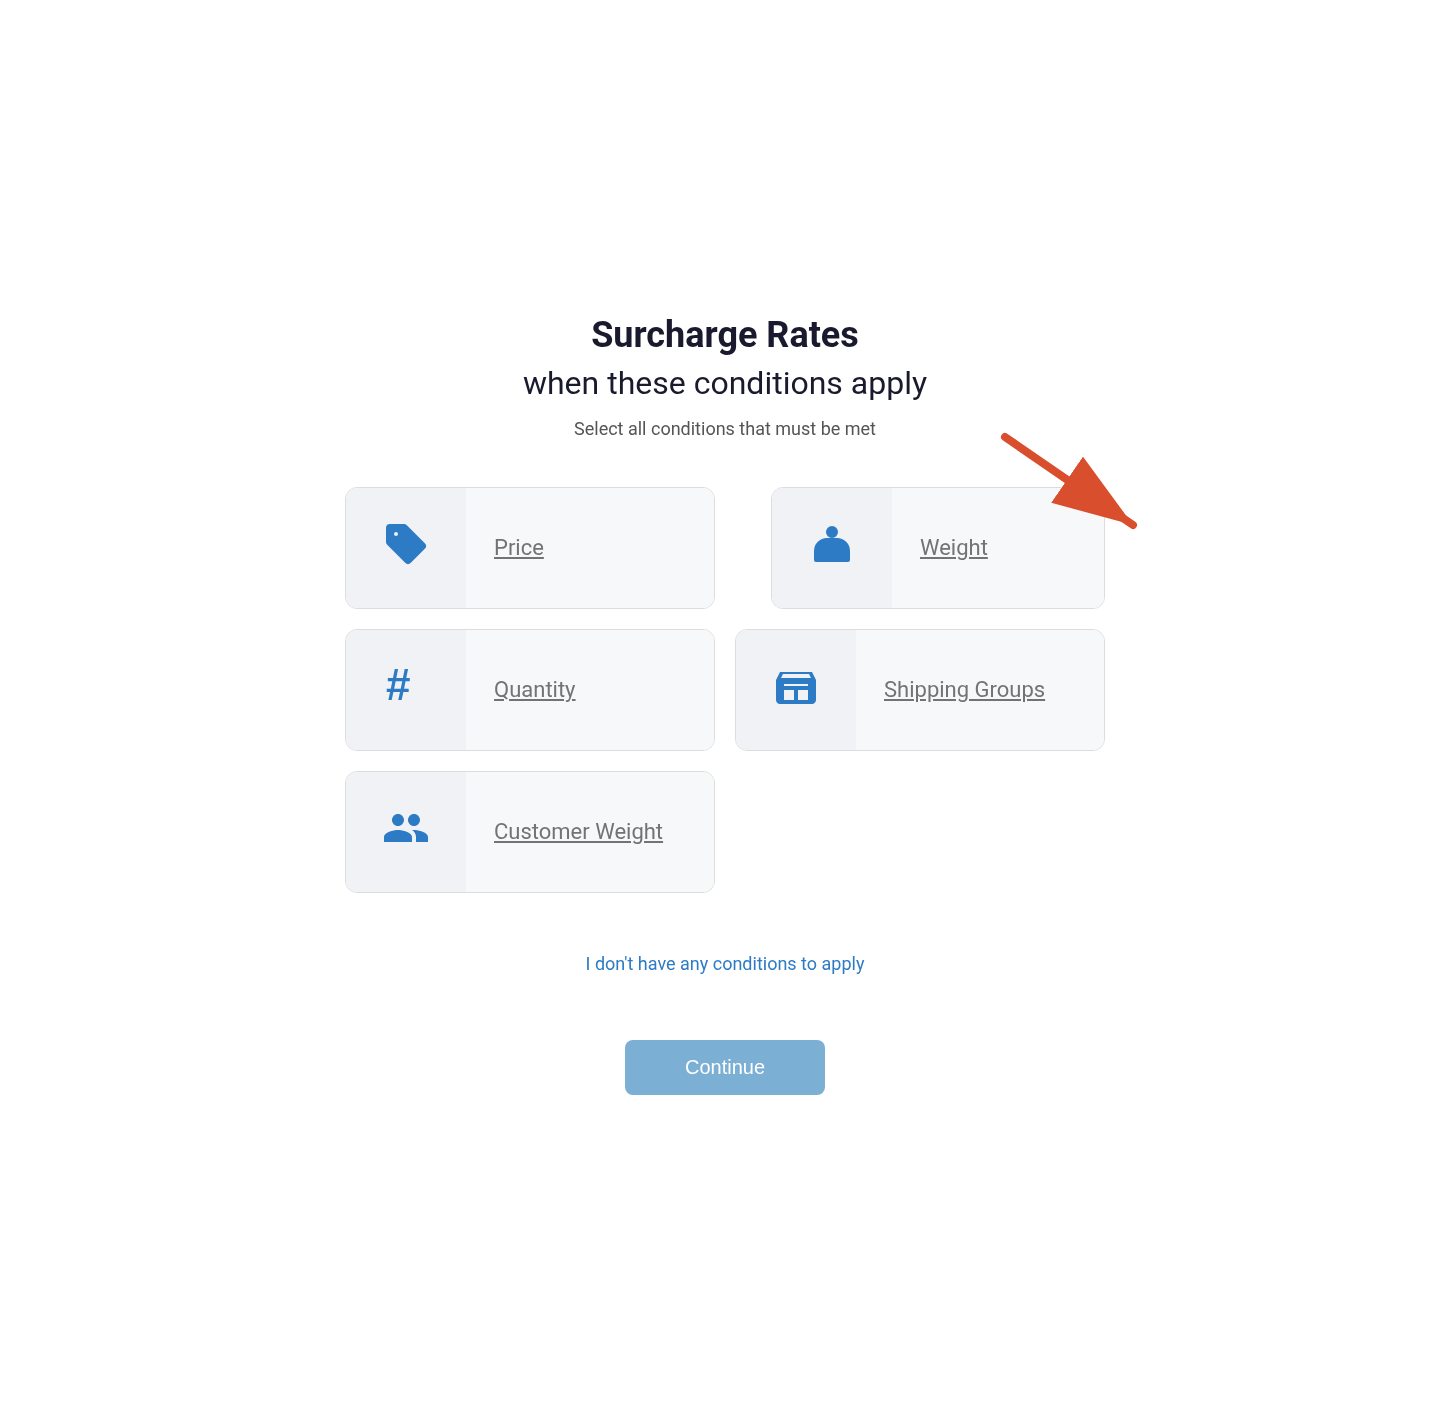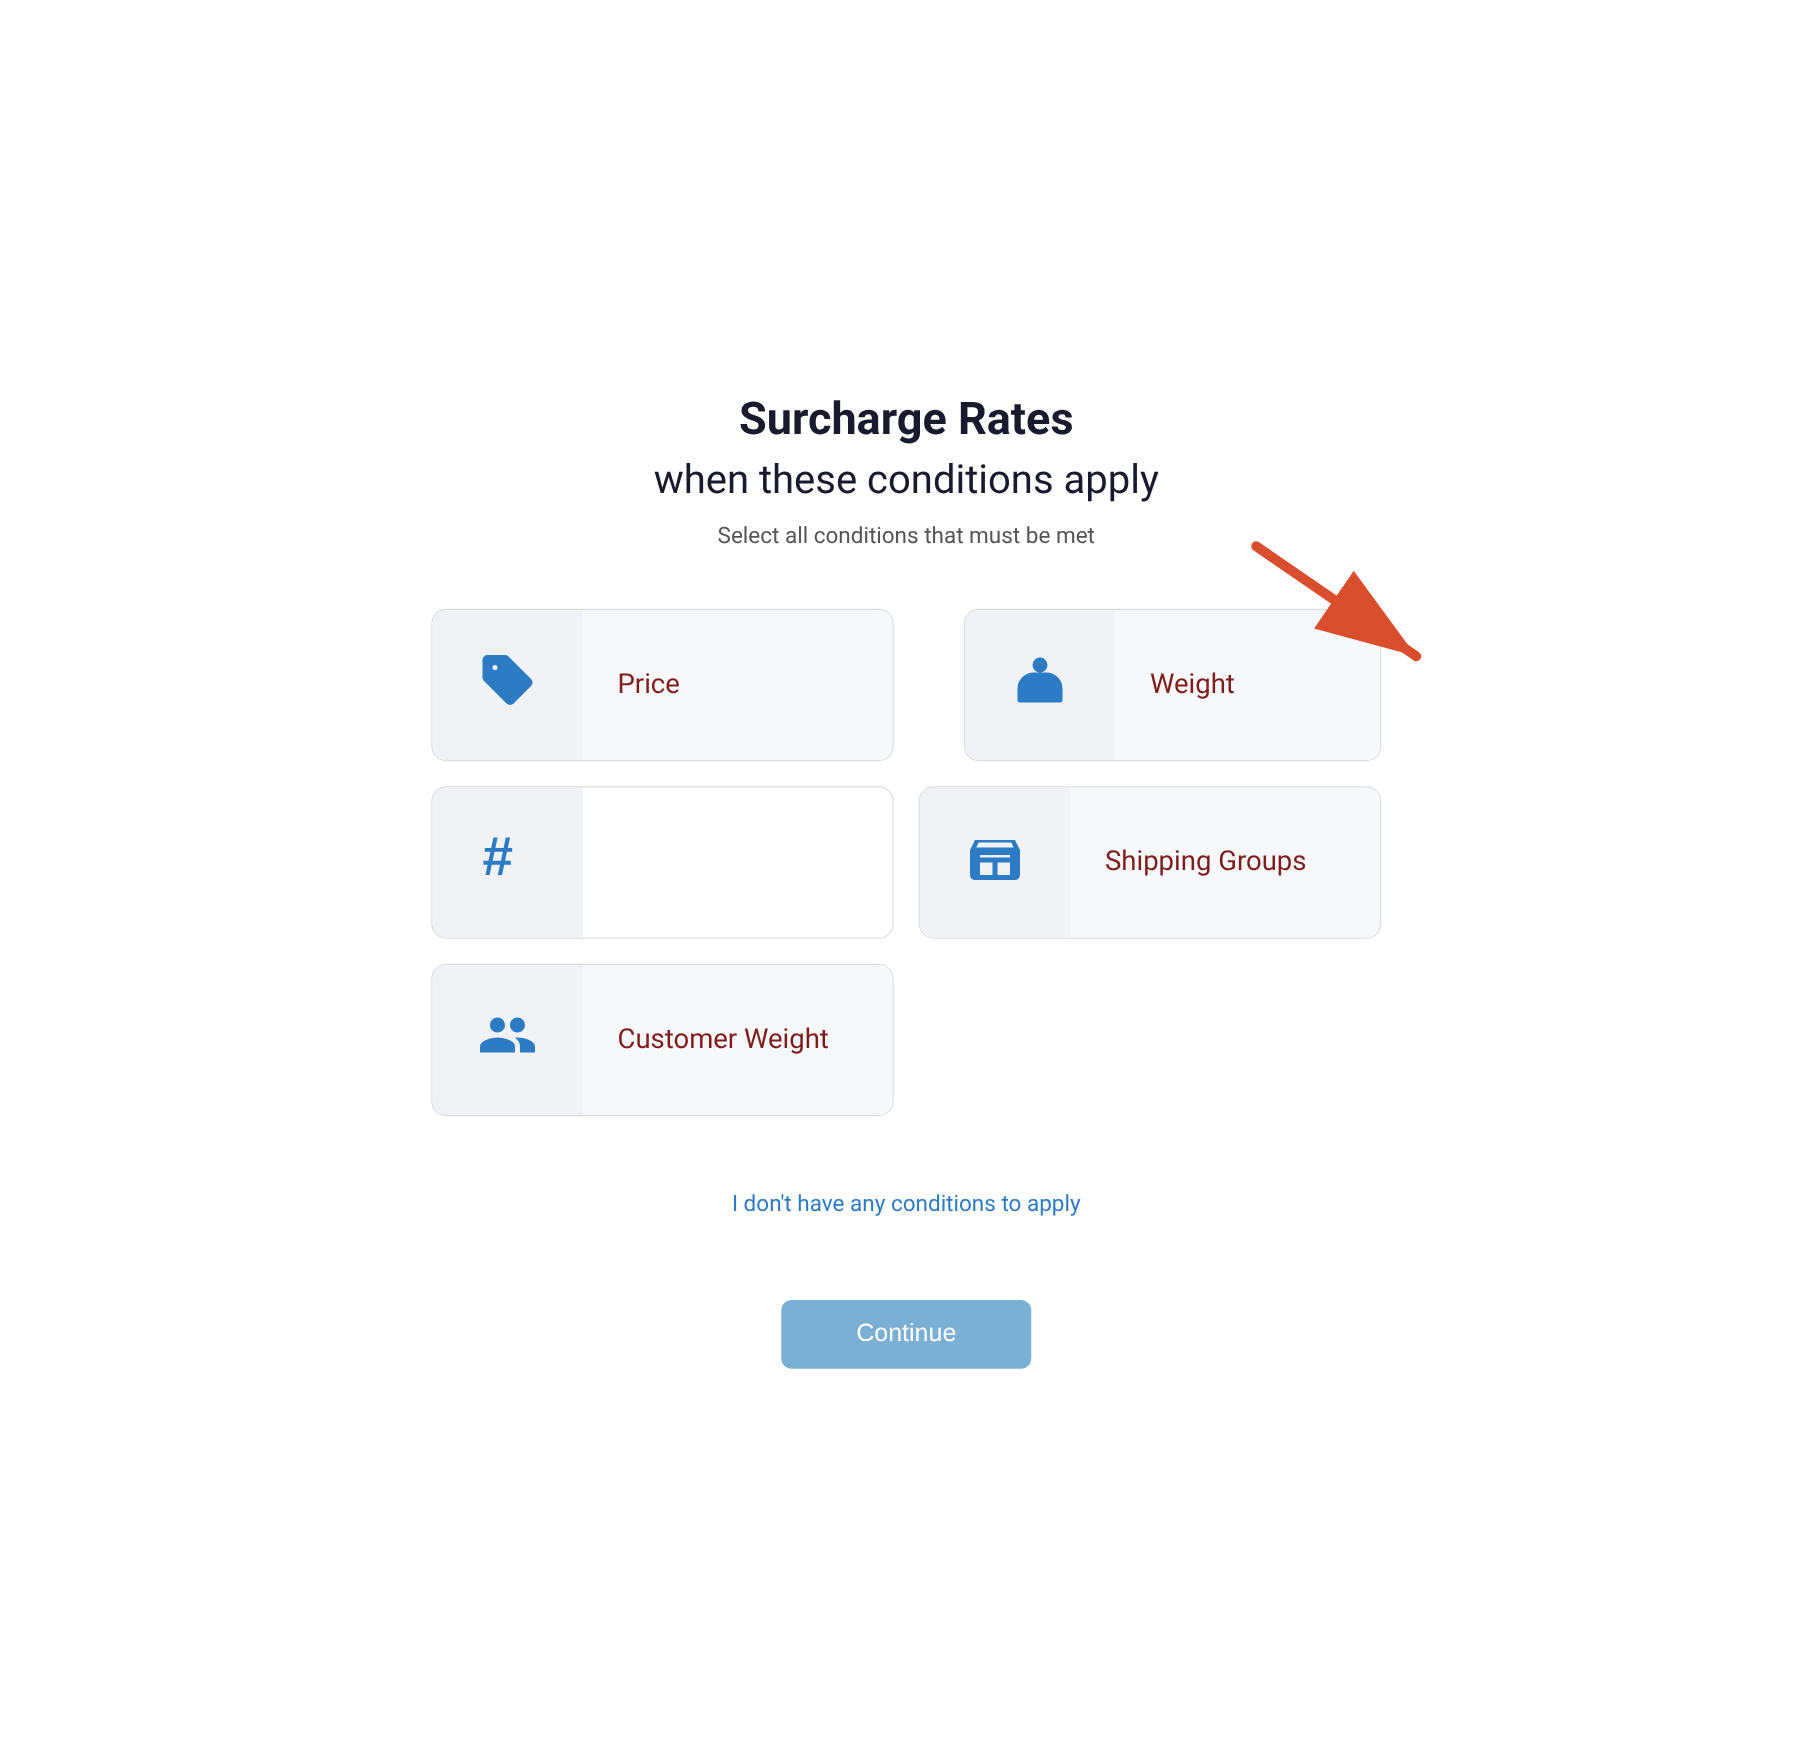--- a/index.html
+++ b/index.html
@@ -82,22 +82,23 @@
     .card-label-area {
       background: #f7f8fa;
       display: flex;
       align-items: center;
       padding: 20px 28px;
       flex: 1;
     }
 
     .card-label {
       font-size: 22px;
-      color: #7f1d1d;
+      color: #737373;
       font-weight: 400;
+      text-decoration: underline;
     }
 
     .icon {
       color: #2d7bc4;
       font-size: 44px;
       line-height: 1;
     }
 
     .no-conditions-link {
       font-size: 18px;
@@ -174,20 +175,23 @@
     </div>
 
     <div class="card">
       <div class="card-icon-area">
         <span class="icon">
           <svg viewBox="0 0 24 24" xmlns="http://www.w3.org/2000/svg">
   <text x="2" y="19" font-size="22" font-weight="900" font-family="Arial" fill="#2d7bc4">#</text>
 </svg>
         </span>
       </div>
+      <div class="card-label-area">
+        <span class="card-label">Quantity</span>
+      </div>
     </div>
 
 
     <div class="card">
       <div class="card-icon-area">
         <span class="icon">
           <svg viewBox="0 0 24 24" xmlns="http://www.w3.org/2000/svg">
             <path d="M2.01 9L2 19c0 1.1.9 2 2 2h16c1.1 0 2-.9 2-2V9l-2-4H4L2.01 9zm9 10H6v-5h5v5zm7 0h-5v-5h5v5zM4.5 8l1-2h13l1 2H4.5zm1.5 3h12v1H6v-1z"></path>
           </svg>
         </span>

